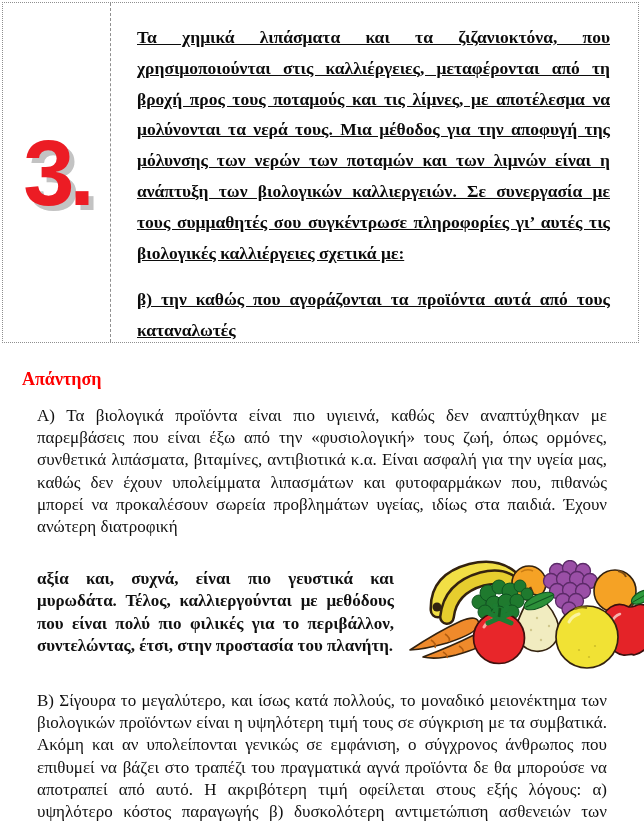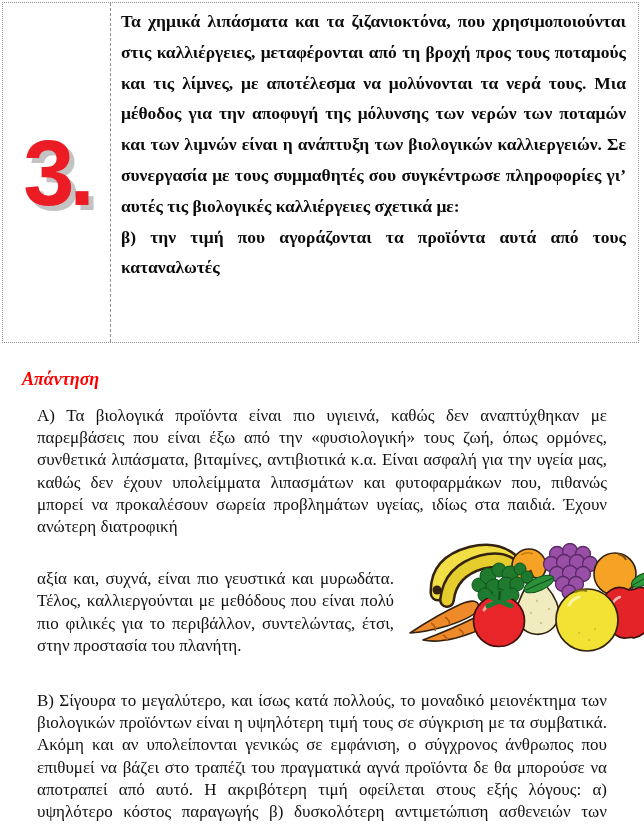--- a/index.html
+++ b/index.html
@@ -43,64 +43,63 @@
     user-select: none;
   }
   .qtext-cell {
     flex: 1;
     padding: 3px 12px 0 10px;
     font-weight: bold;
     font-size: 17.5px;
     line-height: 30.8px;
     color: #0c0c0c;
   }
-  .qtext-cell p { margin: 0; text-align: justify; }
+  .qtext-cell p { margin: 16px; text-align: justify; text-decoration: underline; }
 
   
   .answer-section {
     position: absolute;
     left: 22px; top: 369px;
     width: 600px;
   }
   .answer-heading {
     margin: 0 0 12px 0;
     font-size: 18px;
     font-weight: bold;
     color: #fe0000;
-    font-style: italic;
   }
   .para {
     margin: 15px;
     font-size: 17px;
     line-height: 22.2px;
     text-align: justify;
     color: #111111;
   }
-  .wrap-row { display: flex; align-items: flex-start; }
+  .wrap-row { display: flex; align-items: flex-end; font-weight: bold; }
   .wrap-text { width: 357px; flex: 0 0 357px; }
   .fruit-img {
     margin-left: auto;
     margin-top: -10px;
     width: 255px; height: 112px;
     flex: 0 0 255px;
   }
   .para-b { margin-top: 18px; }
 </style>
 </head>
 <body>
 
 <div class="page">
 
   <div class="question-box">
     <div class="qnum-cell">
       <span class="qnum">3.</span>
     </div>
     <div class="qtext-cell">
       <p>Τα χημικά λιπάσματα και τα ζιζανιοκτόνα, που χρησιμοποιούνται στις καλλιέργειες, μεταφέρονται από τη βροχή προς τους ποταμούς και τις λίμνες, με αποτέλεσμα να μολύνονται τα νερά τους. Μια μέθοδος για την αποφυγή της μόλυνσης των νερών των ποταμών και των λιμνών είναι η ανάπτυξη των βιολογικών καλλιεργειών. Σε συνεργασία με τους συμμαθητές σου συγκέντρωσε πληροφορίες γι’ αυτές τις βιολογικές καλλιέργειες σχετικά με:</p>
-      <p>β) την τιμή που αγοράζονται τα προϊόντα αυτά από τους καταναλωτές</p>
+      <p>β) την καθώς που αγοράζονται τα προϊόντα αυτά από τους καταναλωτές</p>
     </div>
   </div>
 
   <div class="answer-section">
     <h2 class="answer-heading">Απάντηση</h2>
 
     <p class="para">Α) Τα βιολογικά προϊόντα είναι πιο υγιεινά, καθώς δεν αναπτύχθηκαν με παρεμβάσεις που είναι έξω από την «φυσιολογική» τους ζωή, όπως ορμόνες, συνθετικά λιπάσματα, βιταμίνες, αντιβιοτικά κ.α. Είναι ασφαλή για την υγεία μας, καθώς δεν έχουν υπολείμματα λιπασμάτων και φυτοφαρμάκων που, πιθανώς μπορεί να προκαλέσουν σωρεία προβλημάτων υγείας, ιδίως στα παιδιά. Έχουν ανώτερη διατροφική</p>
 
     <div class="wrap-row">
       <p class="para wrap-text">αξία και, συχνά, είναι πιο γευστικά και μυρωδάτα. Τέλος, καλλιεργούνται με μεθόδους που είναι πολύ πιο φιλικές για το περιβάλλον, συντελώντας, έτσι, στην προστασία του πλανήτη.</p>

